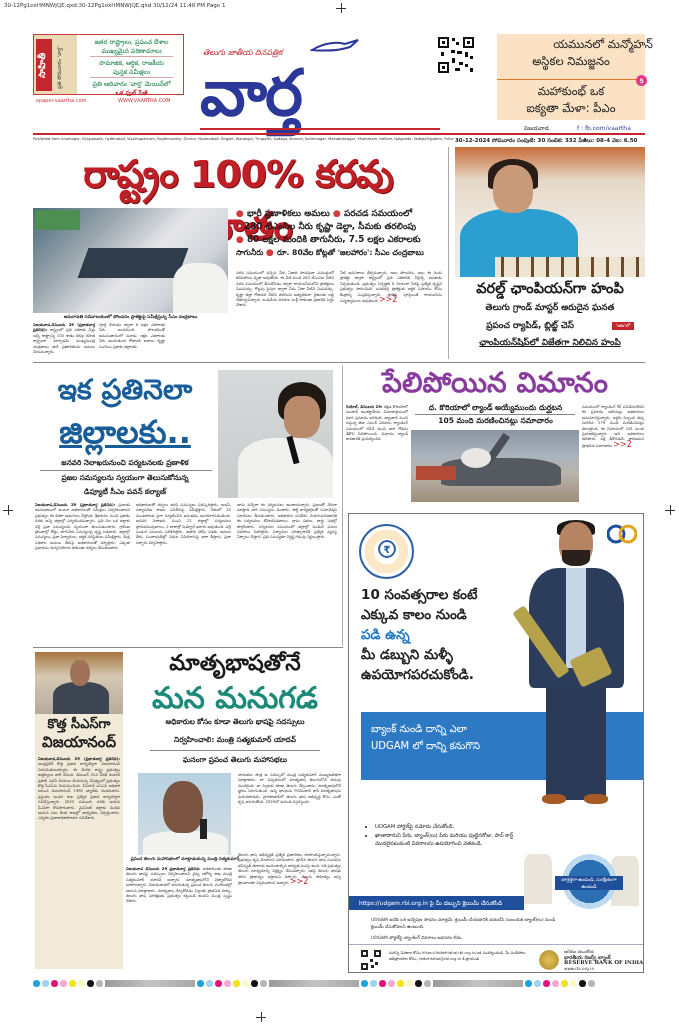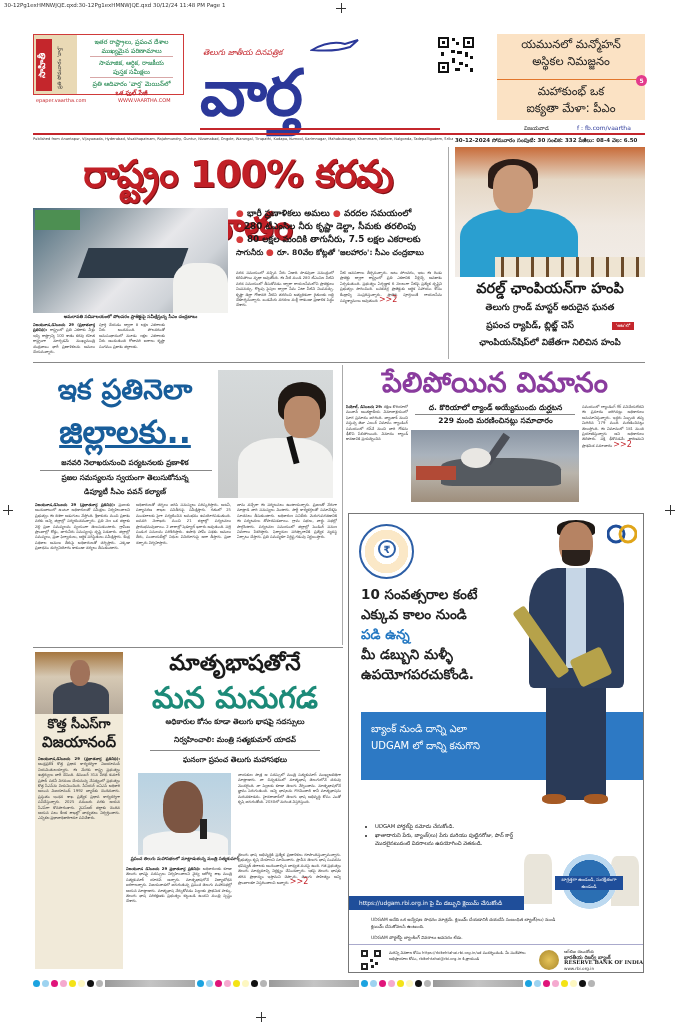--- a/index.html
+++ b/index.html
@@ -195,63 +195,63 @@
     <rect x="33" y="20" width="3" height="3" fill="#111"></rect>
   <rect x="15" y="22" width="3" height="5" fill="#111"></rect>
     <rect x="22" y="26" width="4" height="3" fill="#111"></rect>
     <rect x="28" y="28" width="3" height="3" fill="#111"></rect>
   <rect x="33" y="32" width="3" height="4" fill="#111"></rect>
     <rect x="18" y="32" width="5" height="3" fill="#111"></rect>
     <rect x="4" y="16" width="3" height="4" fill="#111"></rect>
 </svg>
 
 <div class="abs ear-right">
-  <div class="t" style="top:3px;">యమునలో మన్మోహన్</div>
+  <div class="t" style="top:3px;margin-left:32px;">యమునలో మన్మోహన్</div>
   <div class="t" style="top:20px;">అస్థికల నిమజ్జనం</div>
   <div class="div"></div>
   <div class="badge">5</div>
   <div class="t" style="top:50px;">మహాకుంభ్ ఒక</div>
   <div class="t" style="top:67px;">ఐక్యతా మేళా: పీఎం</div>
 </div>
 <div class="abs hdr-city">విజయవాడ</div>
 <div class="abs hdr-fb">f : fb.com/vaartha</div>
 <div class="abs hdr-rule"></div>
 <div class="abs pub-line">Published from Anantapur, Vijayawada, Hyderabad, Visakhapatnam, Rajahmundry, Guntur, Nizamabad, Ongole, Warangal, Tirupathi, Kadapa, Kurnool, Karimnagar, Mahabubnagar, Khammam, Nellore, Nalgonda, Tadepalligudem, Srikakulam</div>
 <div class="abs dateline">30-12-2024  సోమవారం  సంపుటి: 30  సంచిక: 332  పేజీలు: 08-4  వెల: 6.50</div>
 
 <div class="abs main-head">రాష్ట్రం 100% కరవు రహితం</div>
 <div class="abs photo photo-meeting">
   <div class="screen"></div>
     <div class="table"></div>
     <div class="shirt"></div>
 </div>
 <div class="abs caption-meeting">అమరావతి సచివాలయంలో పోలవరం ప్రాజెక్టుపై సమీక్షిస్తున్న సీఎం చంద్రబాబు</div>
 <div class="abs bullets">
-  <div class="b"><span class="dot">● </span><span>భారీ ప్రణాళికలు అమలు</span> <span class="dot">● </span><span>వరదల సమయంలో</span></div>
+  <div class="b"><span class="dot">● </span><span>భారీ ప్రణాళికలు అమలు</span> <span class="dot">● </span><span>పరచడ సమయంలో</span></div>
   <div class="b" style="padding-left:8px;">280 టీఎంసిల నీరు కృష్ణా డెల్టా, సీమకు తరలింపు</div>
   <div class="b"><span class="dot">● </span><span>80 లక్షల మందికి తాగునీరు, 7.5 లక్షల ఎకరాలకు</span></div>
   <div class="b" style="font-size:7.6px;"><span>సాగునీరు</span> <span class="dot">● </span><span>రూ. 80వేల కోట్లతో 'జలహారం': సీఎం చంద్రబాబు</span></div>
 </div>
 <div class="abs col-text" style="left:33px;top:322px;width:62px;height:40px;"><b>విజయవాడ,డిసెంబరు 29 (ప్రభాతవార్త ప్రతినిధి):</b> రాష్ట్రంలో ప్రతి ఎకరాకు నీళ్లు ఇచ్చి రాష్ట్రాన్ని 100 శాతం కరవు రహిత రాష్ట్రంగా మార్చడమే ముఖ్యమంత్రి చంద్రబాబు భారీ ప్రణాళికలను అమలు చేయనున్నారు.</div>
 <div class="abs col-text" style="left:99px;top:322px;width:66px;height:40px;">పూర్తి చేయడం ద్వారా 8 లక్షల ఎకరాలకు నీరు అందనుంది. పోలవరంతో అనుసంధానంలో మూడు లక్షల ఎకరాలకు నీరు అందుతుంది గోదావరి జలాలు కృష్ణా సంగమం ప్రకాశం జిల్లాలకు.</div>
 <div class="abs col-text" style="left:236px;top:270px;width:98px;height:88px;">వరద సమయంలో వచ్చిన నీరు ఏడాది పొడవునా సముద్రంలో కలిసిపోయి వృధా అవుతోంది. ఈ నీటి మండి 280 టీఎంసిల నీటిని వరద సమయంలో తీసుకోవడం ద్వారా రాయలసీమలోని ప్రాజెక్టులు నింపవచ్చు. గొట్టపు పైపుల ద్వారా సీమ ఏటా నీటిని నింపవచ్చు. కృష్ణా డెల్టా గోదావరి నీటిని తరలించి అత్యధికంగా రైతులకు లబ్ధి చేకూర్చనున్నారు. బుడమేరు వరదలు మళ్లీ రాకుండా ప్రణాళిక సిద్ధం చేశారు.</div>
 <div class="abs col-text" style="left:340px;top:270px;width:102px;height:88px;">నీటి అవసరాలు తీర్చనున్నారు. అటు పోలవరం, ఇటు ఈ రెండు ప్రాజెక్టు ద్వారా రాష్ట్రంలో ప్రతి ఎకరానికి నీళ్లిచ్చే అవకాశం ఏర్పడుతుంది. ప్రభుత్వం ఏర్పడ్డాక 6 నెలలుగా నీటిపై ప్రత్యేక దృష్టిని ప్రభుత్వం సారించింది. బనకచర్ల ప్రాజెక్టుకు ఆర్థిక సహాయం కోసం కేంద్రాన్ని సంప్రదిస్తున్నారు. ప్రాజెక్టు పూర్తయితే రాయలసీమ సస్యశ్యామలం అవుతుంది <span class="more">&gt;&gt;2</span></div>
 <div class="abs divider-v" style="left:448px;top:147px;height:212px;"></div>
 
 <div class="abs photo photo-hampi">
   <div class="dress"></div>
     <div class="hair"></div>
     <div class="face"></div>
     <div class="board"></div>
 </div>
 <div class="abs hampi-title">వరల్డ్ ఛాంపియన్‌గా హంపి</div>
 <div class="abs hampi-sub" style="top:302px;">తెలుగు గ్రాండ్ మాస్టర్ అరుదైన ఘనత</div>
 <div class="abs hampi-sub" style="top:320px;width:150px;">ప్రపంచ ర్యాపిడ్, బ్లిట్జ్ చెస్</div>
 <div class="abs hampi-tag">'ఆట'లో</div>
-<div class="abs hampi-sub" style="top:337px;">ఛాంపియన్‌షిప్‌లో విజేతగా నిలిచిన హంపి</div>
+<div class="abs hampi-sub" style="top:337px;text-decoration:underline;">ఛాంపియన్‌షిప్‌లో విజేతగా నిలిచిన హంపి</div>
 
 <div class="abs divider-h" style="left:33px;top:362px;width:612px;"></div>
 
 <div class="abs pawan-head">ఇక ప్రతినెలా</div>
 <div class="abs pawan-head" style="top:410px;font-size:32px;text-decoration:underline;">జిల్లాలకు..</div>
 <div class="abs pawan-sub" style="top:458px;">జనవరి నెలాఖరునుంచి పర్యటనలకు ప్రణాళిక</div>
 <div class="abs divider-h" style="left:40px;top:470px;width:172px;"></div>
 <div class="abs pawan-sub" style="top:473px;">ప్రజల సమస్యలను స్వయంగా తెలుసుకోనున్న</div>
 <div class="abs pawan-sub" style="top:487px;">డిప్యూటీ సీఎం పవన్ కల్యాణ్</div>
 <div class="abs photo photo-pawan">
@@ -261,21 +261,21 @@
     <div class="mic"></div>
 </div>
 <div class="abs col-text" style="left:35px;top:502px;width:95px;height:142px;"><b>విజయవాడ,డిసెంబరు 29 (ప్రభాతవార్త ప్రతినిధి):</b> ప్రజలకు అందుబాటులో ఉంటూ అధికారులతో సమీక్షలు నిర్వహించాలని ప్రభుత్వం ఈ దిశగా అడుగులు వేస్తోంది. శ్రీకాకుళం నుంచి ప్రకాశం వరకు అన్ని జిల్లాల్లో పర్యటించనున్నారు. ప్రతి నెల ఒక జిల్లాకు వెళ్లి ప్రజా సమస్యలను స్వయంగా తెలుసుకుంటారు. గ్రామీణ ప్రాంతాల్లో రోడ్లు, తాగునీరు సమస్యలపై దృష్టి పెడతారు. జిల్లాల్లో సమస్యలు, ప్రజా ఫిర్యాదులు, ఆర్థిక పరిస్థితులు సమీక్షిస్తారు. కేంద్ర పథకాల అమలు తీరుపై అధికారులతో చర్చిస్తారు. ఎక్కడా ప్రజాధనం దుర్వినియోగం కాకుండా చర్యలు తీసుకుంటారు.</div>
 <div class="abs col-text" style="left:136px;top:502px;width:95px;height:142px;">అధికారులతో చర్చలు జరిపి సమస్యలు పరిష్కరిస్తారు. అటవీ, పర్యావరణ శాఖల పనితీరుపై సమీక్షిస్తారు. గతంలో 25 మండలాలకు పైగా పర్యటించిన అనుభవం ఉపయోగపడుతుంది. జనవరి నెలాఖరు నుంచి 21 జిల్లాల్లో పర్యటనలు ప్రారంభమవుతాయి. 2 వారాల్లో షెడ్యూల్ ఖరారు అవుతుంది. పల్లె పండుగ పనులను పరిశీలిస్తారు. ఉపాధి హామీ పథకం అమలు తీరు, పంచాయతీల్లో నిధుల వినియోగంపై ఆరా తీస్తారు. ప్రజా దర్బారు నిర్వహిస్తారు.</div>
 <div class="abs col-text" style="left:237px;top:502px;width:100px;height:142px;">తాను వచ్చేలా ఈ పర్యటనలు ఉంటాయన్నారు. ప్రజలతో నేరుగా మాట్లాడి వారి సమస్యలు వింటారు. పార్టీ కార్యకర్తలతో సమావేశమై సూచనలు తీసుకుంటారు. అధికారుల పనితీరు మెరుగుపరచడానికి ఈ పర్యటనలు దోహదపడతాయి. గ్రామ సభలు, వార్డు సభల్లో పాల్గొంటారు. పర్యటనల సమయంలో జిల్లాల్లో పెండింగ్ పనుల వివరాలు సేకరిస్తారు. ఫిర్యాదుల పరిష్కారానికి ప్రత్యేక వ్యవస్థ ఏర్పాటు చేస్తారు. ప్రతి సమస్యకూ నిర్దిష్ట గడువు నిర్ణయిస్తారు.</div>
 <div class="abs divider-v" style="left:342px;top:365px;height:280px;"></div>
 
 <div class="abs plane-head">పేలిపోయిన విమానం</div>
 <div class="abs plane-sub1">ద. కొరియాలో ల్యాండ్ అయ్యేముందు దుర్ఘటన</div>
 <div class="abs divider-h" style="left:415px;top:414px;width:160px;"></div>
-<div class="abs plane-sub2">229 మంది మరణించినట్లు సమాచారం</div>
+<div class="abs plane-sub2">105 మంది మరణించినట్లు సమాచారం</div>
 <div class="abs col-text" style="left:346px;top:404px;width:62px;height:98px;"><b>సియోల్, డిసెంబరు 29:</b> దక్షిణ కొరియాలో మువాన్ అంతర్జాతీయ విమానాశ్రయంలో ఘోర ప్రమాదం జరిగింది. బ్యాంకాక్ నుంచి వస్తున్న జెజు ఎయిర్ విమానం ల్యాండింగ్ సమయంలో రన్‌వే నుంచి జారి గోడను ఢీకొని పేలిపోయింది. విమానం ల్యాండ్ కావడానికి ప్రయత్నించిన</div>
 <div class="abs photo photo-plane">
   <div class="wreck"></div>
     <div class="tail"></div>
     <div class="smoke"></div>
     <div class="fire"></div>
 </div>
 <div class="abs col-text" style="left:582px;top:404px;width:62px;height:98px;">సమయంలో ల్యాండింగ్ గేర్ పనిచేయలేదని ఈ ప్రమాదం జరిగినట్లు అధికారులు అనుమానిస్తున్నారు. ఇద్దరు సిబ్బంది తప్ప మిగిలిన 179 మంది మరణించినట్లు తెలుస్తోంది. ఈ విమానంలో 181 మంది ప్రయాణిస్తున్నారు అని అధికారులు తెలిపారు. పక్షి ఢీకొనడమే కారణమని ప్రాథమిక సమాచారం <span class="more">&gt;&gt;2</span></div>
 
 <div class="abs divider-h" style="left:33px;top:647px;width:310px;"></div>

